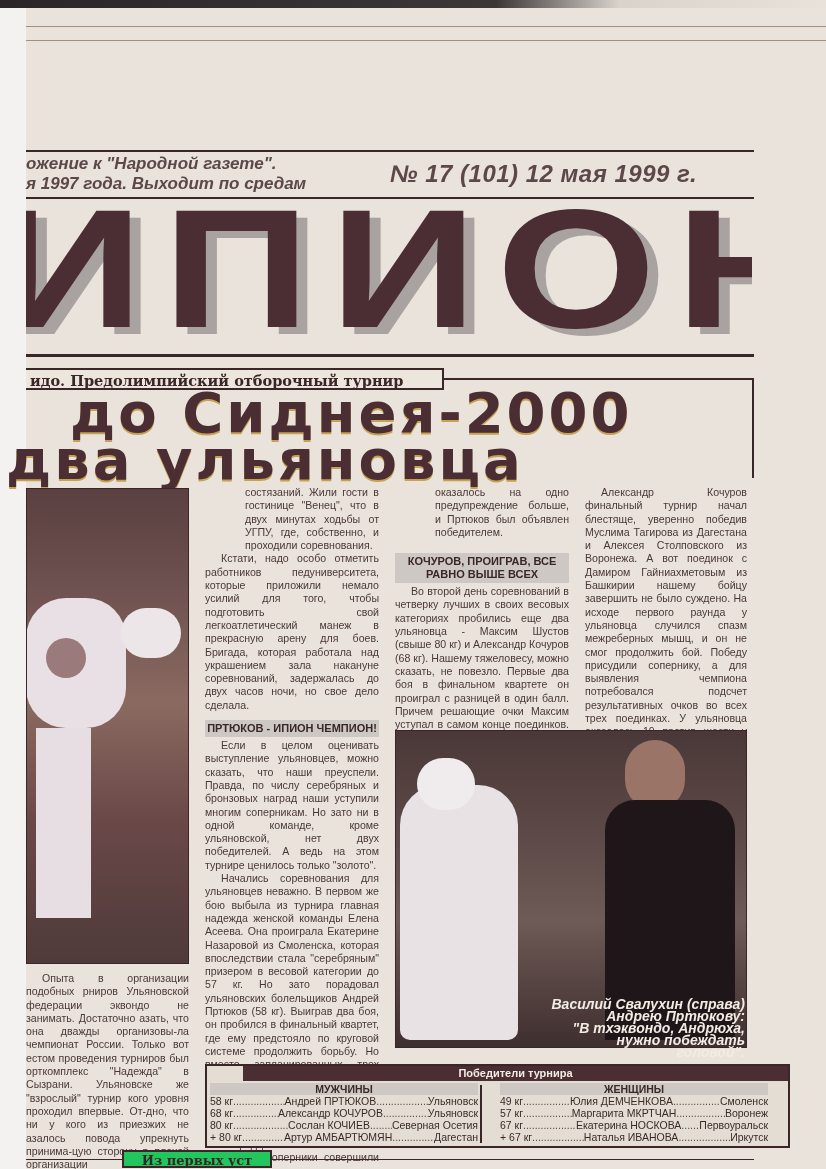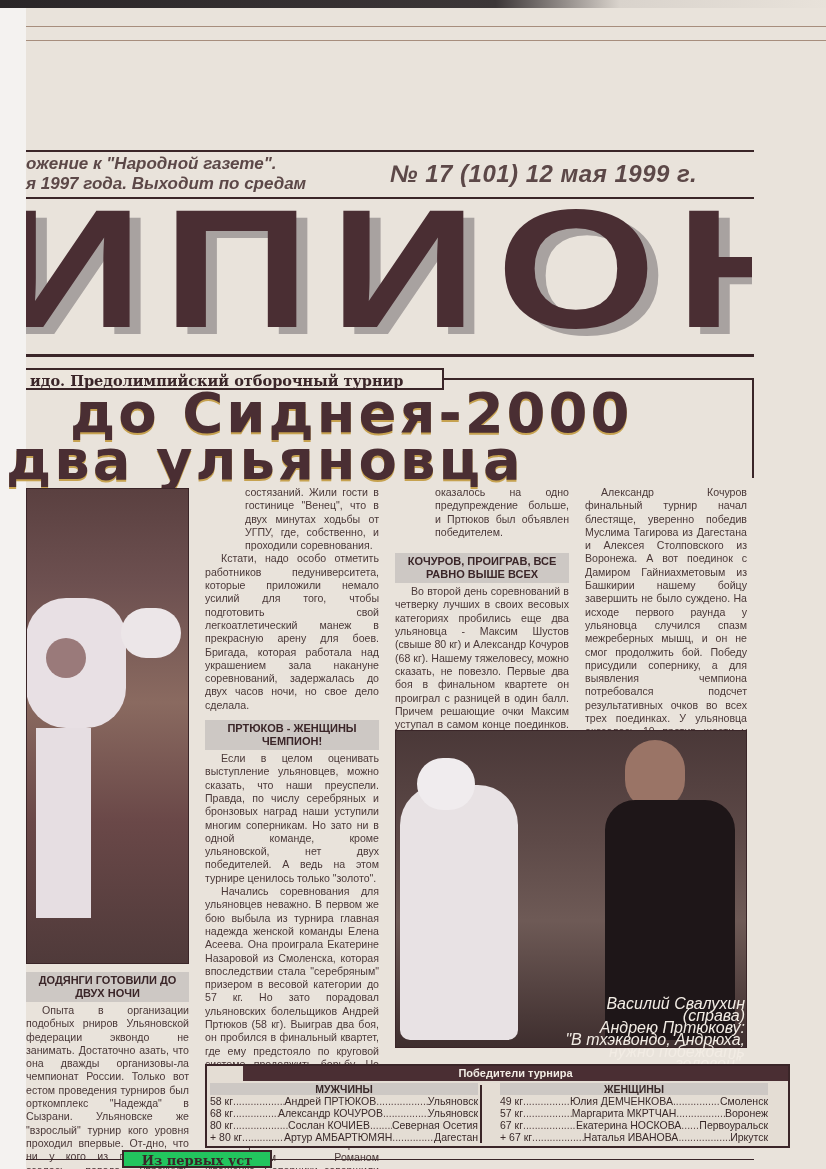--- a/index.html
+++ b/index.html
@@ -18,21 +18,21 @@
   .col{position:absolute;font-size:10.6px;line-height:13.3px;color:#4a3838;text-align:justify;}
   .col p{margin:0;text-indent:16px;}
   .col p.noind{text-indent:0;margin-left:40px;}
   .subhead{background:#cdc8c4;text-align:center;font-weight:bold;font-size:11px;line-height:13px;color:#3a2528;padding:2px 0;margin:22px 0 2px;}
   .winners{position:absolute;left:205px;top:1064px;width:545px;height:80px;border:2px solid #3a2528;background:#e4ddd4;padding-left:36px;}
   .winners-title{height:15px;background:#4a2e33;color:#f2ece4;font-weight:bold;font-size:11px;line-height:15px;text-align:center;}
   .wcol{position:absolute;top:17px;width:268px;font-size:10.5px;line-height:12px;}
   .wcol .wh{text-align:center;font-weight:bold;background:#cdc8c4;}
   .wrow{display:flex;white-space:nowrap;overflow:hidden;}
   .wrow .dots{flex:1;overflow:hidden;color:#5c4848;}
-  .caption{position:absolute;left:545px;top:998px;width:200px;text-align:right;font-style:italic;font-weight:normal;font-size:16px;line-height:12px;color:#f2ece4;}
+  .caption{position:absolute;left:545px;top:998px;width:200px;text-align:right;font-style:italic;font-weight:bold;font-size:14px;line-height:12px;color:#f2ece4;}
   .footer-tag{position:absolute;left:122px;top:1150px;width:150px;height:18px;border:2px solid #3a2528;background:#22c55e;font-family:"DejaVu Serif",serif;font-weight:bold;font-size:13px;line-height:18px;color:#3a2528;text-align:center;box-sizing:border-box;}
 </style>
 </head>
 <body>
 
 <div class="left-edge"></div>
 <div class="top-dark"></div>
 <div class="fold-line" style="top:26px;width:800px;"></div>
 <div class="fold-line" style="top:40px;width:800px;"></div>
 
@@ -57,28 +57,27 @@
 
 <div class="photo" style="left:26px;top:488px;width:163px;height:476px;background:linear-gradient(180deg,#5a4040 0%,#6d5050 20%,#8a6a60 45%,#6a4848 70%,#4f3a3a 100%);">
   <div style="position:absolute;left:0;top:110px;width:100px;height:130px;border-radius:40px;background:#e8e0e4;"></div>
   <div style="position:absolute;left:95px;top:120px;width:60px;height:50px;border-radius:30px;background:#ece6e8;"></div>
   <div style="position:absolute;left:20px;top:150px;width:40px;height:40px;border-radius:20px;background:#9a7a7a;"></div>
   <div style="position:absolute;left:10px;top:240px;width:55px;height:190px;background:#e6dee2;"></div>
   <div style="position:absolute;left:0;top:0;width:163px;height:476px;border:1px solid #3a2528;box-sizing:border-box;"></div>
 </div>
 
 <div class="col" style="left:26px;top:972px;width:163px;">
-  <div class="subhead" style="margin-top:0;">ДОДЯНГИ ГОТОВИЛИ ДО ДВУХ НОЧИ</div>
   <p>Опыта в организации подобных рниров Ульяновской федерации эквондо не занимать. Достаточно азать, что она дважды организовы-ла чемпионат России. Только вот естом проведения турниров был орткомплекс "Надежда" в Сызрани. Ульяновске же "взрослый" турнир кого уровня проходил впервые. От-дно, что ни у кого из приезжих не азалось повода упрекнуть принима-цую сторону в плохой организации</p>
 </div>
 
 <div class="col" style="left:205px;top:486px;width:174px;">
   <p class="noind">состязаний. Жили гости в гостинице "Венец", что в двух минутах ходьбы от УГПУ, где, собственно, и проходили соревнования.</p>
   <p>Кстати, надо особо отметить работников педуниверситета, которые приложили немало усилий для того, чтобы подготовить свой легкоатлетический манеж в прекрасную арену для боев. Бригада, которая работала над украшением зала накануне соревнований, задержалась до двух часов ночи, но свое дело сделала.</p>
-  <div class="subhead" style="margin-top:8px;">ПРТЮКОВ - ЖЕНЩИНЫ ЧЕМПИОН!</div>
+  <div class="subhead" style="margin-top:8px;">ПРТЮКОВ - ИПИОН ЧЕМПИОН!</div>
   <p>Если в целом оценивать выступление ульяновцев, можно сказать, что наши преуспели. Правда, по числу серебряных и бронзовых наград наши уступили многим соперникам. Но зато ни в одной команде, кроме ульяновской, нет двух победителей. А ведь на этом турнире ценилось только "золото".</p>
   <p>Начались соревнования для ульяновцев неважно. В первом же бою выбыла из турнира главная надежда женской команды Елена Асеева. Она проиграла Екатерине Назаровой из Смоленска, которая впоследствии стала "серебряным" призером в весовой категории до 57 кг. Но зато порадовал ульяновских болельщиков Андрей Пртюков (58 кг). Выиграв два боя, он пробился в финальный квартет, где ему предстояло по круговой системе продолжить борьбу. Но вместо запланированных трех поединков он провел только два - один из соперников, сославшись на травму, выбыл из соревнований. Судьба же первого места решилась в споре с нижегородцем Романом Иващенко. Соперники совершили одинаковое количество результативных атак. Однако у нижегородца</p>
 </div>
 
 <div class="col" style="left:395px;top:486px;width:174px;">
   <p class="noind">оказалось на одно предупреждение больше, и Пртюков был объявлен победителем.</p>
   <div class="subhead" style="margin-top:14px;">КОЧУРОВ, ПРОИГРАВ, ВСЕ РАВНО ВЫШЕ ВСЕХ</div>
   <p>Во второй день соревнований в четверку лучших в своих весовых категориях пробились еще два ульяновца - Максим Шустов (свыше 80 кг) и Александр Кочуров (68 кг). Нашему тяжеловесу, можно сказать, не повезло. Первые два боя в финальном квартете он проиграл с разницей в один балл. Причем решающие очки Максим уступал в самом конце поединков. И только победа в последнем бою над Сергеем Юрчиком из ростовских Шахт позволила ему завоевать "серебро".</p>
 </div>
 

